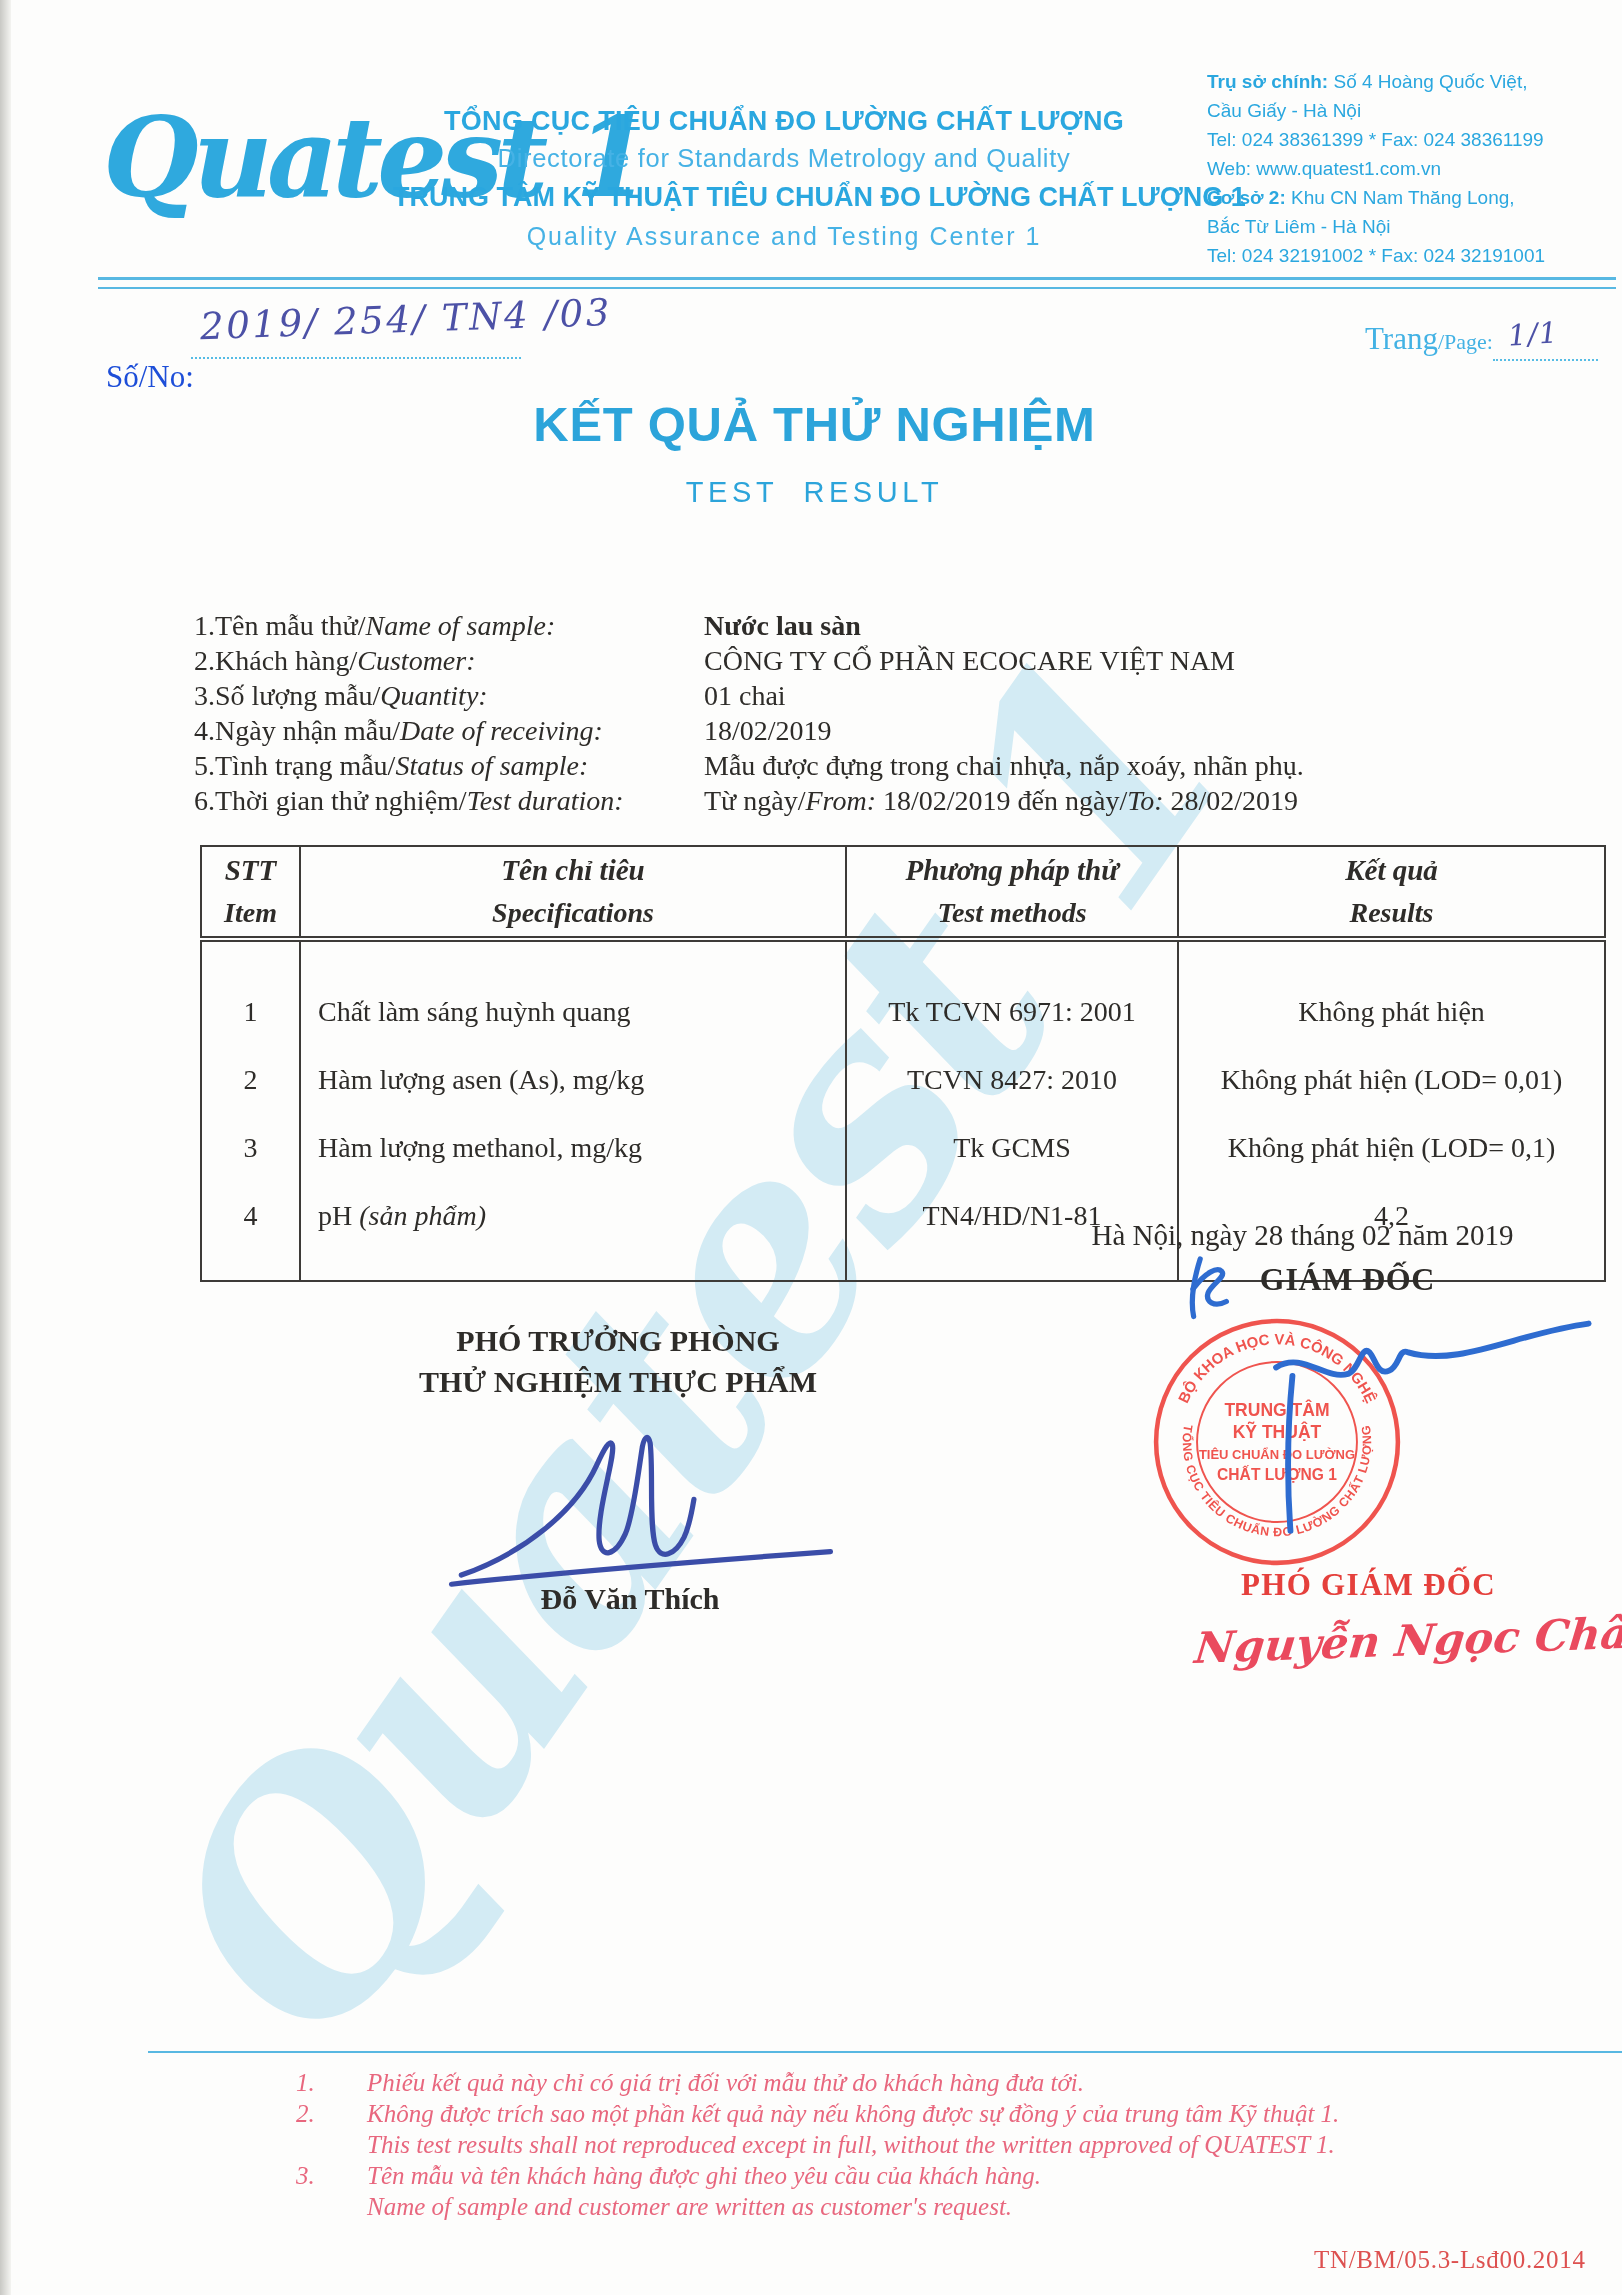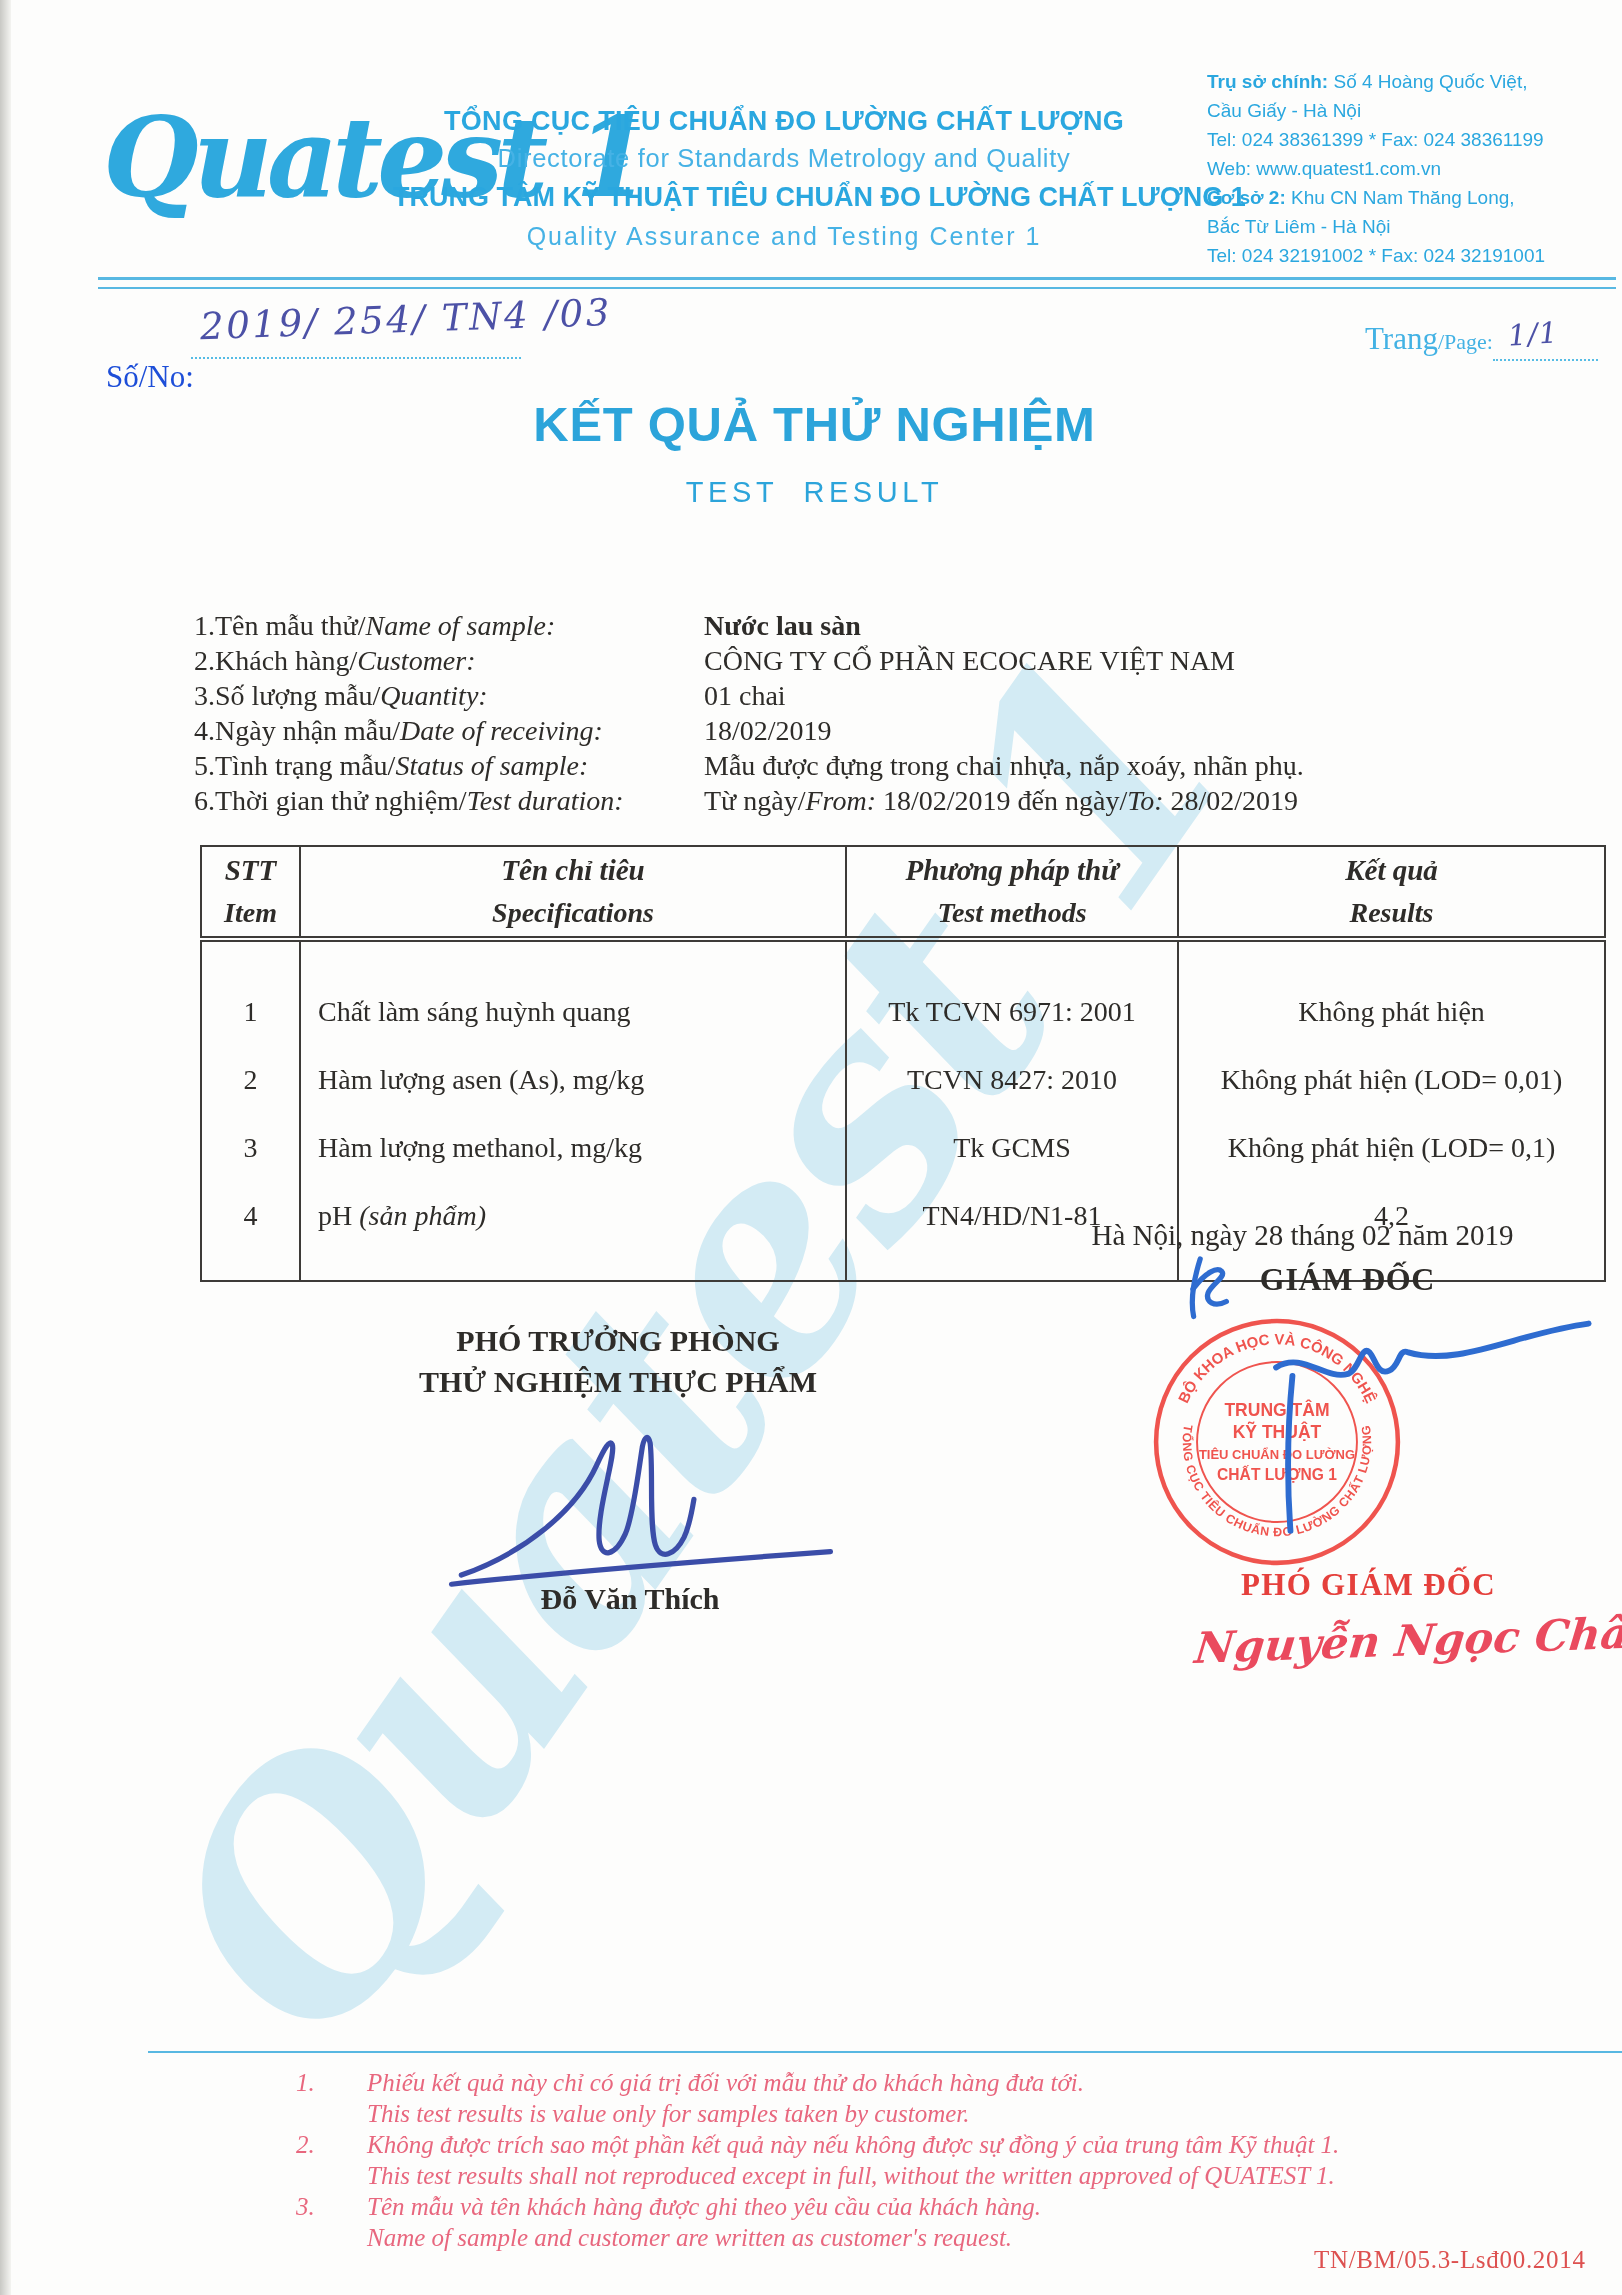--- a/index.html
+++ b/index.html
@@ -270,21 +270,20 @@
   <div class="abs deputy-title">PHÓ GIÁM ĐỐC</div>
   <div class="abs deputy-signer">Nguyễn Ngọc Châm</div>
 
   <div class="abs rule-bottom z1"></div>
 
   <div class="abs notes z1">
     <div class="note">
       <span class="no">1.</span>
       <div class="txt">
         <div>Phiếu kết quả này chỉ có giá trị đối với mẫu thử do khách hàng đưa tới.</div>
-        <div>This test results is value only for samples taken by customer.</div>
       </div>
     </div>
     <div class="note">
       <span class="no">2.</span>
       <div class="txt">
         <div>Không được trích sao một phần kết quả này nếu không được sự đồng ý của trung tâm Kỹ thuật 1.</div>
         <div>This test results shall not reproduced except in full, without the written approved of QUATEST 1.</div>
       </div>
     </div>
     <div class="note">

